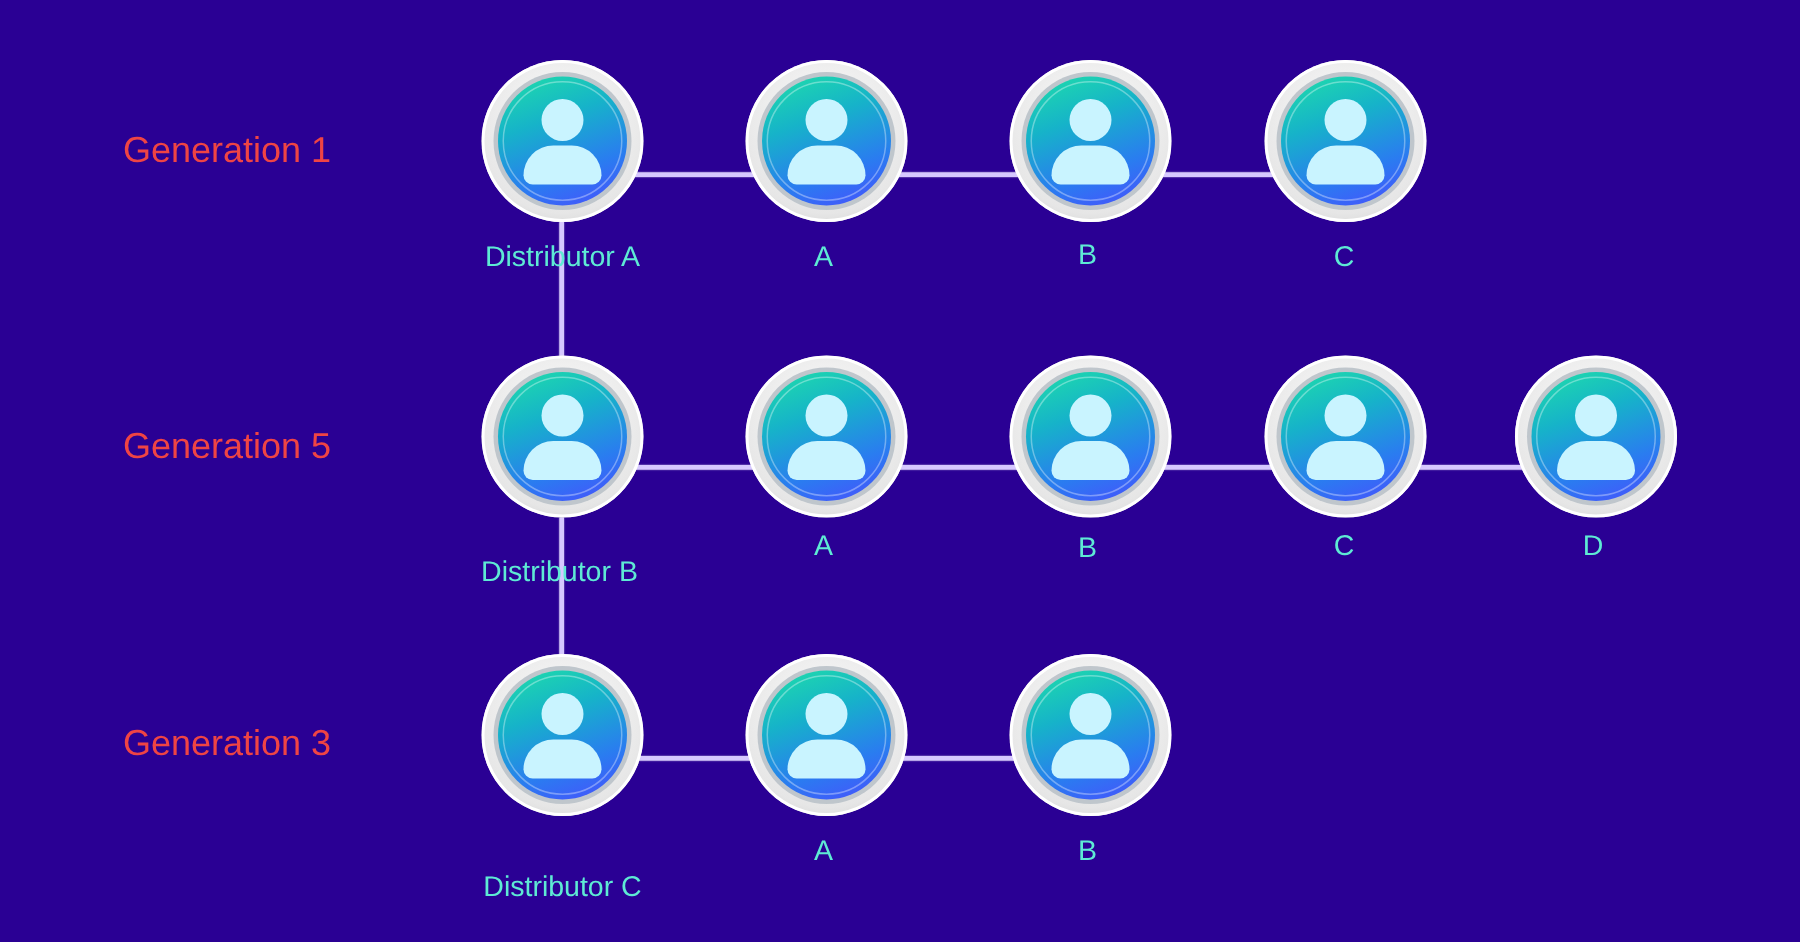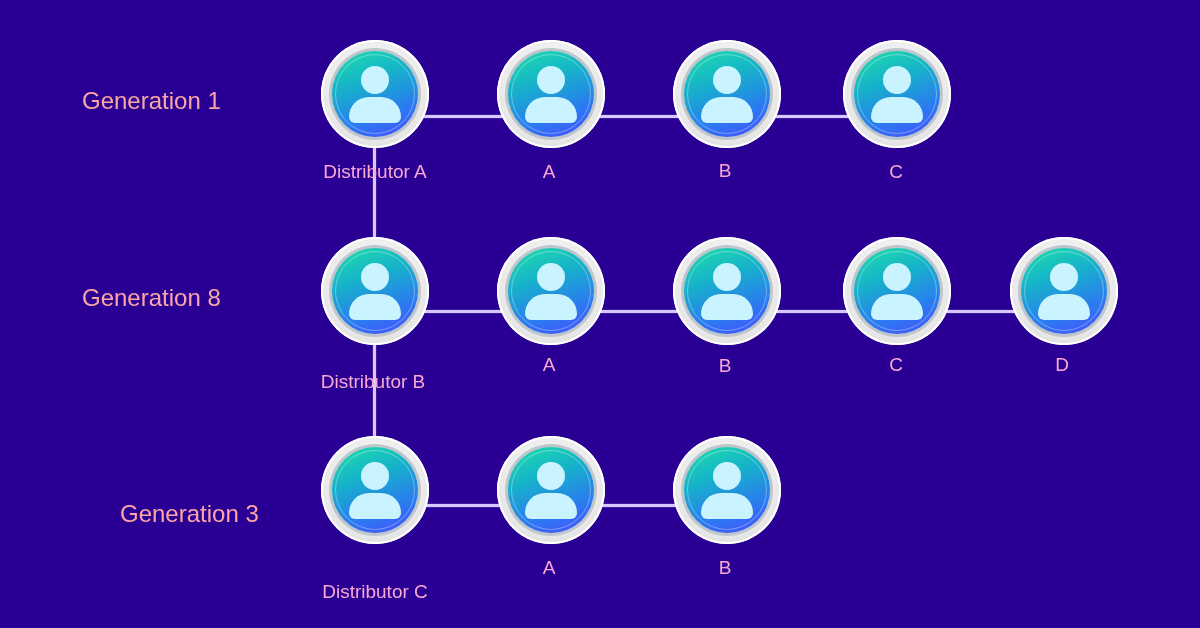--- a/index.html
+++ b/index.html
@@ -4,21 +4,21 @@
 <style>
   html, body { margin: 0; padding: 0; }
   body {
     width: 1200px; height: 628px; overflow: hidden;
     background: #2a0094;
     font-family: "Liberation Sans", sans-serif;
     position: relative;
   }
   .gen-label {
     position: absolute; left: 82px;
-    color: #fca5a5; font-size: 24px; line-height: 28px;
+    color: #ef4444; font-size: 24px; line-height: 28px;
   }
   .line {
     position: absolute; background: #d6c8ff; box-shadow: 0 0 1px #ffffff;
   }
   .hline { height: 3px; }
   .vline { width: 3px; }
   .node {
     position: absolute; width: 108px; height: 108px; margin-left: -54px; margin-top: -54px;
     border-radius: 50%;
     background: radial-gradient(circle at 50% 40%, #ffffff 0%, #e6e6e6 70%, #c7c7c7 100%);
@@ -39,30 +39,30 @@
   }
   .person-head {
     position: absolute; left: 29px; top: 15px; width: 28px; height: 28px; border-radius: 50%;
     background: #c9f4ff;
   }
   .person-body {
     position: absolute; left: 17px; top: 46px; width: 52px; height: 26px;
     background: #c9f4ff; border-radius: 26px 26px 8px 8px;
   }
   .node-label {
-    position: absolute; color: #f9a8d4; font-size: 19px; line-height: 22px;
+    position: absolute; color: #5eead4; font-size: 19px; line-height: 22px;
     transform: translateX(-50%); white-space: nowrap;
   }
 </style>
 </head>
 <body>
 
 <div class="gen-label" style="top:87px;">Generation 1</div>
-<div class="gen-label" style="top:284px;">Generation 8</div>
-<div class="gen-label" style="top:500px;margin-left:38px;">Generation 3</div>
+<div class="gen-label" style="top:284px;">Generation 5</div>
+<div class="gen-label" style="top:482px;">Generation 3</div>
 
 <div class="line vline" style="left:373px; top:148px; height:90px;"></div>
 <div class="line vline" style="left:373px; top:345px; height:92px;"></div>
 
 <div class="line hline" style="left:375px; top:115px; width:522px;"></div>
 <div class="line hline" style="left:375px; top:310px; width:689px;"></div>
 <div class="line hline" style="left:375px; top:504px; width:352px;"></div>
 
 <div class="node" style="left:375px; top:94px;">
   <div class="ring"></div>

